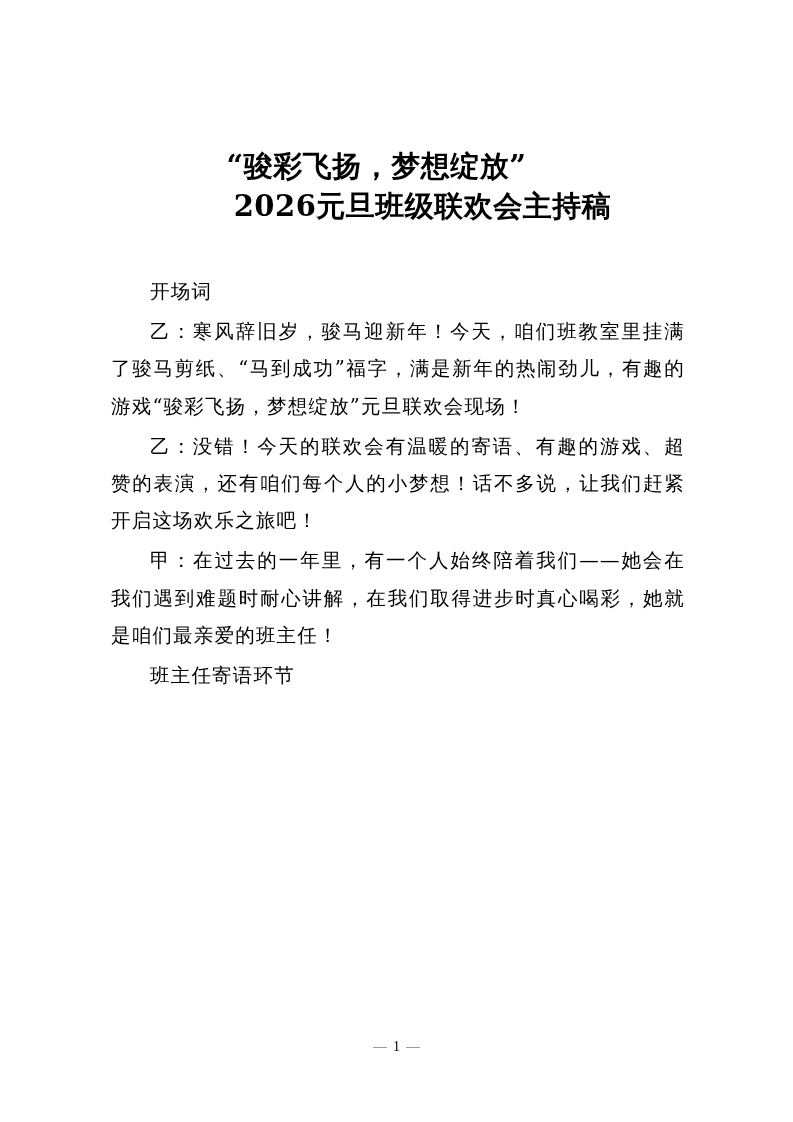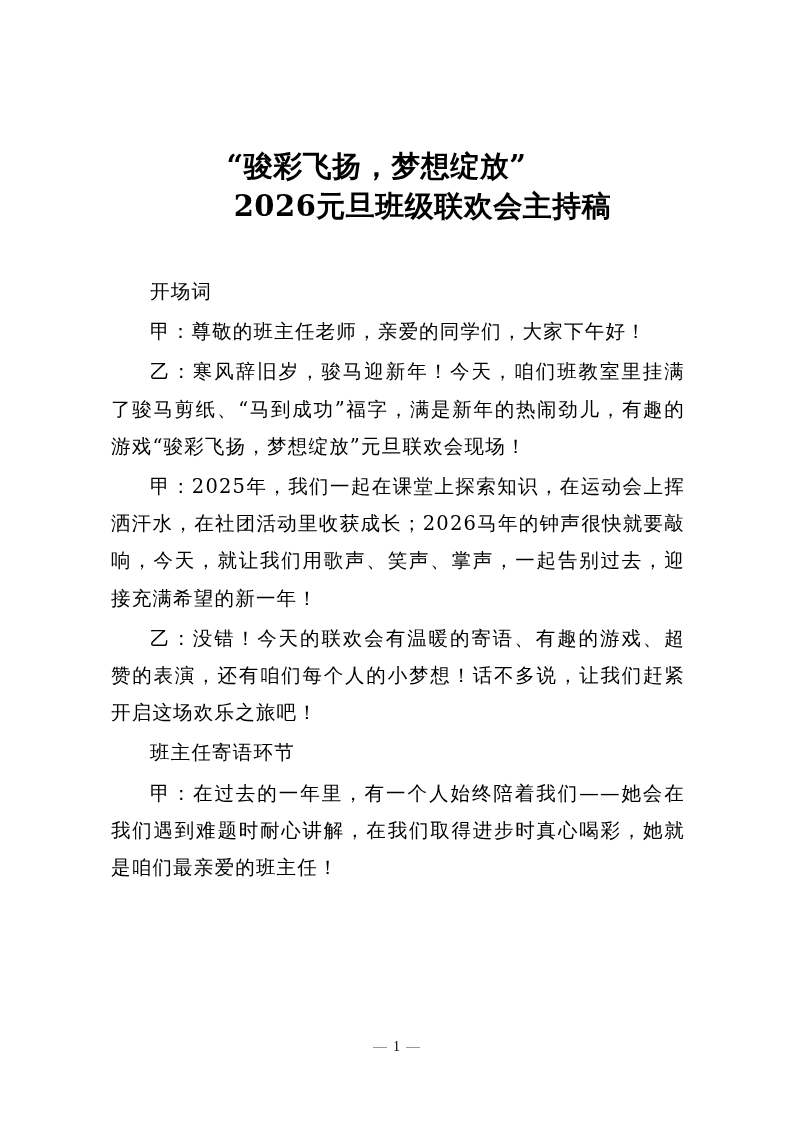--- a/index.html
+++ b/index.html
@@ -90,25 +90,23 @@
 
 <div class="page">
 
   <div class="title-block">
     <span class="title-line l1">“骏彩飞扬，梦想绽放”</span>
     <span class="title-line l2">2026元旦班级联欢会主持稿</span>
   </div>
 
   <div class="body-block">
     <p class="para">开场词</p>
-    <p class="para">甲：尊敬的班主任老师，亲爱的同学们，大家下午好！</p>
     <p class="para">乙：寒风辞旧岁，骏马迎新年！今天，咱们班教室里挂满了骏马剪纸、“马到成功”福字，满是新年的热闹劲儿，有趣的游戏“骏彩飞扬，梦想绽放”元旦联欢会现场！</p>
-    <p class="para">甲：2025年，我们一起在课堂上探索知识，在运动会上挥洒汗水，在社团活动里收获成长；2026马年的钟声很快就要敲响，今天，就让我们用歌声、笑声、掌声，一起告别过去，迎接充满希望的新一年！</p>
     <p class="para">乙：没错！今天的联欢会有温暖的寄语、有趣的游戏、超赞的表演，还有咱们每个人的小梦想！话不多说，让我们赶紧开启这场欢乐之旅吧！</p>
+    <p class="para">甲：在过去的一年里，有一个人始终陪着我们——她会在我们遇到难题时耐心讲解，在我们取得进步时真心喝彩，她就是咱们最亲爱的班主任！</p>
     <p class="para">班主任寄语环节</p>
-    <p class="para">甲：在过去的一年里，有一个人始终陪着我们——她会在我们遇到难题时耐心讲解，在我们取得进步时真心喝彩，她就是咱们最亲爱的班主任！</p>
   </div>
 
   <div class="footer">
     <span class="dash"></span><span class="num">1</span><span class="dash"></span>
   </div>
 
 </div>
 
 </body></html>

